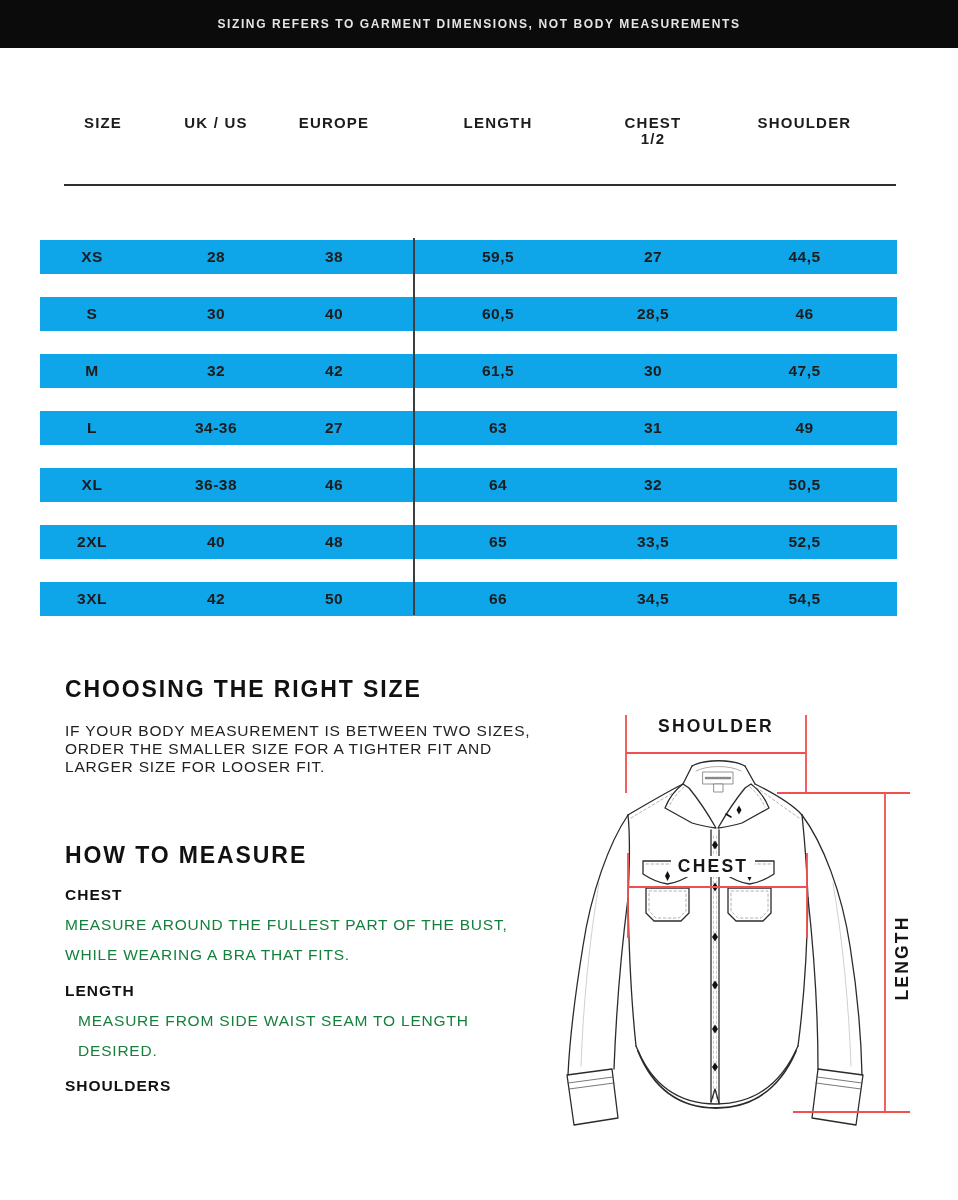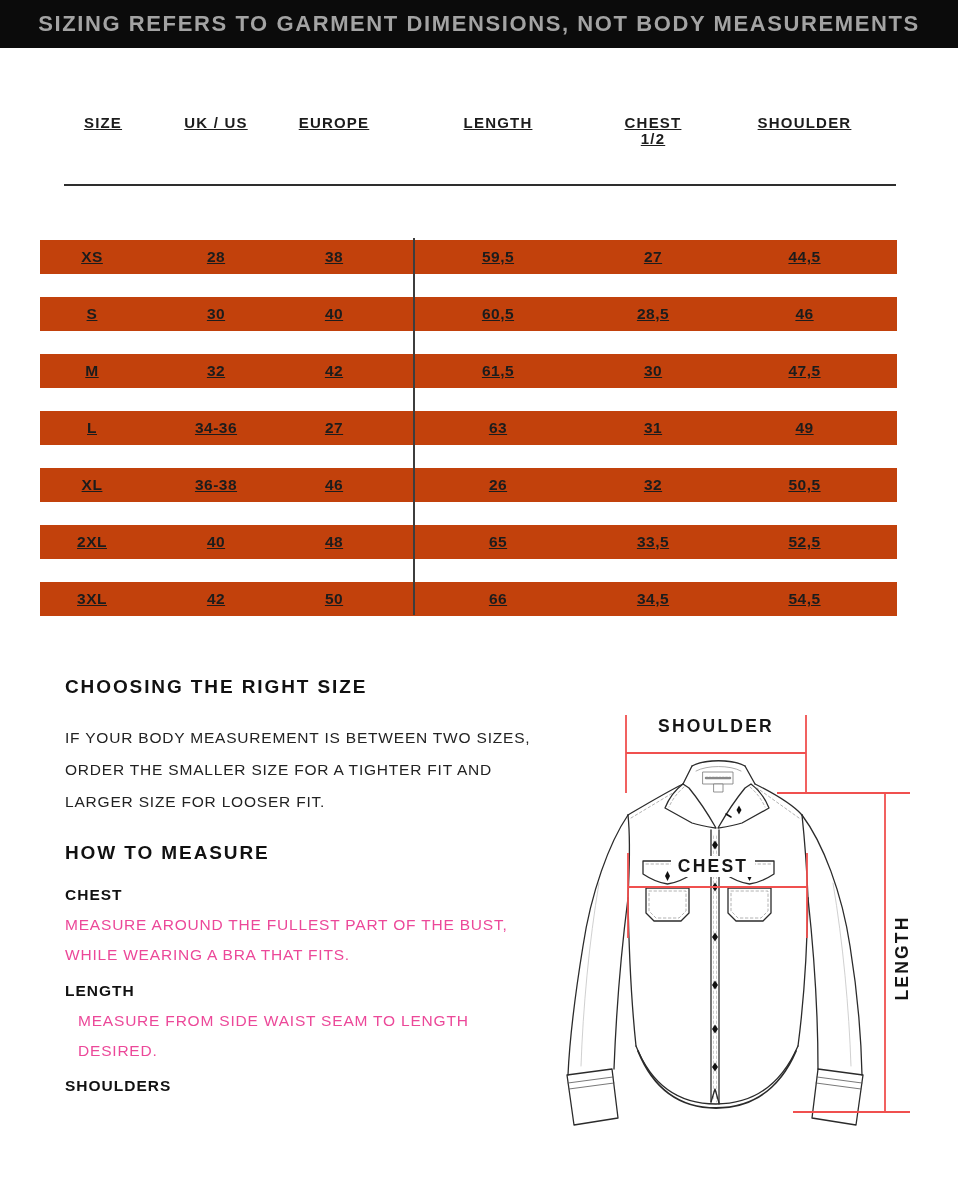--- a/index.html
+++ b/index.html
@@ -3,38 +3,38 @@
 <meta charset="utf-8">
 <style>
   * { margin:0; padding:0; box-sizing:border-box; }
   html,body { width:958px; height:1200px; background:#ffffff; overflow:hidden;
     font-family:"Liberation Sans", sans-serif; color:#1c1c1c; }
   .page { position:relative; width:958px; height:1200px; background:#fff; }
 
   
   .banner { position:absolute; top:0; left:0; width:958px; height:48px;
     background:#0b0b0b; display:flex; align-items:center; justify-content:center; }
-  .banner span { color:#a3a3a3; font-size:22px; font-weight:bold; letter-spacing:1.6px; }
+  .banner span { color:#e5e5e5; font-size:12px; font-weight:bold; letter-spacing:1.6px; }
 
   
-  .grid6 { display:grid; grid-template-columns:126px 100px 136px 192px 118px 185px;text-decoration:underline; }
+  .grid6 { display:grid; grid-template-columns:126px 100px 136px 192px 118px 185px; }
   .thead { position:absolute; top:115px; left:40px; width:857px; }
   .thead .hcell { text-align:center; font-size:15px; font-weight:bold; letter-spacing:1.2px; line-height:16px; }
   .thead .hsub { margin-top:0; min-height:16px; }
   .rule { position:absolute; top:184px; left:64px; width:832px; height:2px; background:#2e2e2e; }
 
   .rows { position:absolute; top:240px; left:40px; width:857px; }
-  .trow { height:34px; margin-bottom:23px; background:#c2410c; align-items:center; }
+  .trow { height:34px; margin-bottom:23px; background:#0ea5e9; align-items:center; }
   .trow div { text-align:center; font-size:15.5px; font-weight:bold; letter-spacing:0.5px; }
   .trow .cell-size { position:relative; left:-11px; }
   .vdivider { position:absolute; top:238px; left:413px; width:1.5px; height:377px; background:#3d3d3d; }
-  .h-big { font-size:19px; font-weight:bold; letter-spacing:1.9px; color:#111; }
-  .para { white-space:pre-line; font-size:15.5px; letter-spacing:0.8px; line-height:32px; color:#222; }
+  .h-big { font-size:23px; font-weight:bold; letter-spacing:1.9px; color:#111; }
+  .para { white-space:pre-line; font-size:15.5px; letter-spacing:0.8px; line-height:18px; color:#222; }
   .sub-label { font-size:15.5px; font-weight:bold; letter-spacing:1px; color:#111; }
-  .small-para { white-space:pre-line; font-size:15.5px; letter-spacing:0.8px; line-height:30px; color:#ec4899; }
+  .small-para { white-space:pre-line; font-size:15.5px; letter-spacing:0.8px; line-height:30px; color:#15803d; }
   .choosing-title { position:absolute; left:65px; top:676px; }
   .choosing-body  { position:absolute; left:65px; top:722px; width:505px; }
   .how-title      { position:absolute; left:65px; top:842px; }
   .chest-label    { position:absolute; left:65px; top:886px; }
   .chest-text     { position:absolute; left:65px; top:910px; width:505px; }
   .length-label   { position:absolute; left:65px; top:982px; }
   .length-text    { position:absolute; left:78px; top:1006px; width:505px; }
   .shoulders-label{ position:absolute; left:65px; top:1077px; }
   .shoulders-text { position:absolute; left:65px; top:1101px; width:505px; }
 
@@ -112,21 +112,21 @@
         <div>34-36</div>
       <div>27</div>
         <div>63</div>
       <div>31</div>
         <div>49</div>
     </div>
     <div class="trow grid6">
       <div class="cell-size">XL</div>
         <div>36-38</div>
       <div>46</div>
-        <div>26</div>
+        <div>64</div>
       <div>32</div>
         <div>50,5</div>
     </div>
     <div class="trow grid6">
       <div class="cell-size">2XL</div>
         <div>40</div>
       <div>48</div>
         <div>65</div>
       <div>33,5</div>
         <div>52,5</div>

